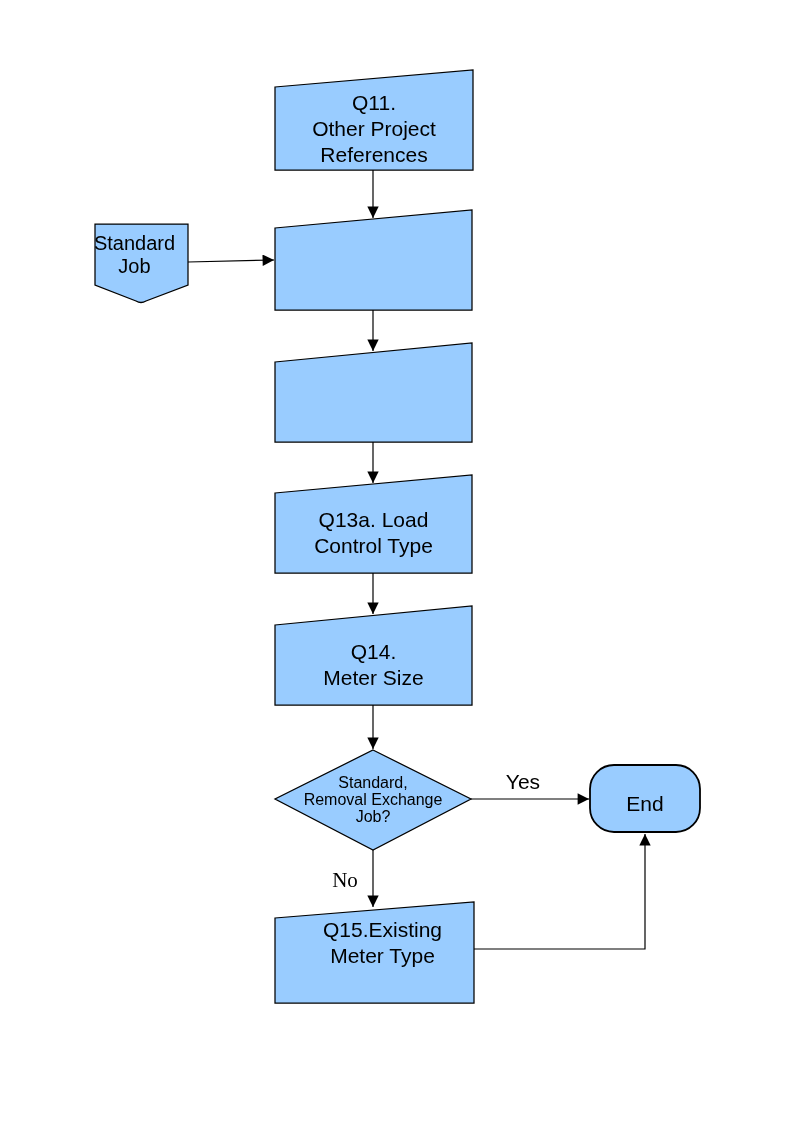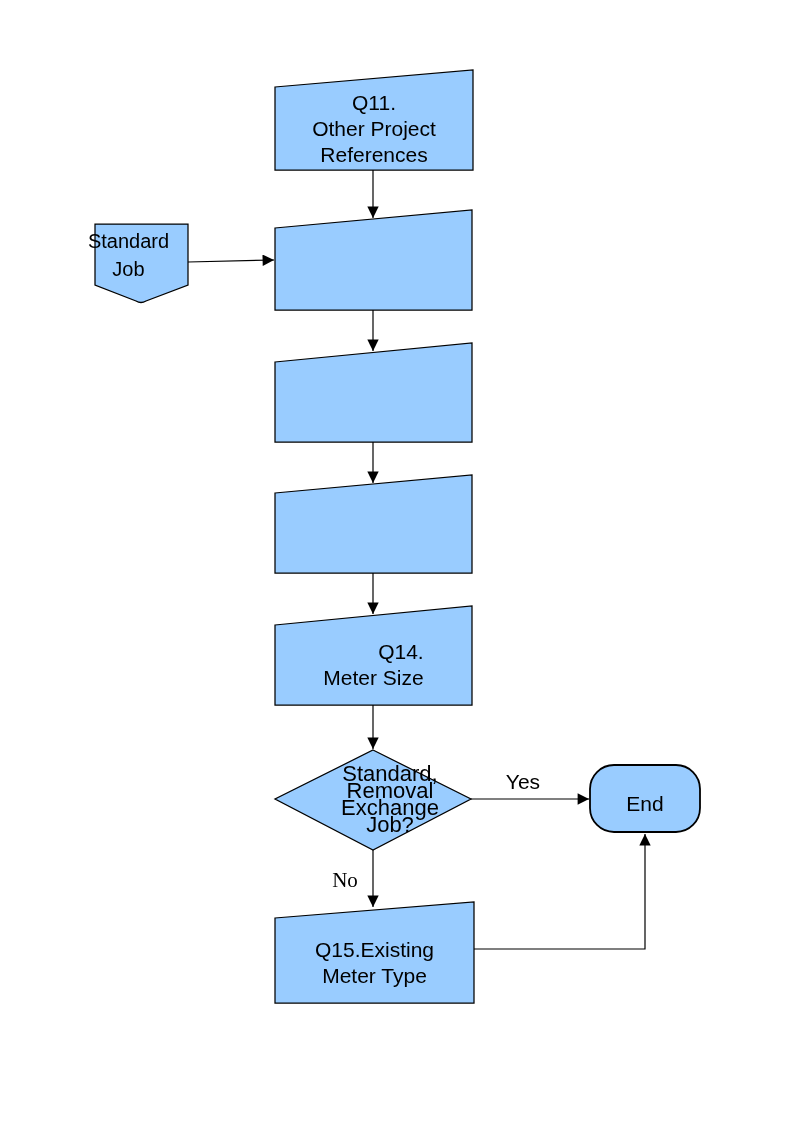--- a/index.html
+++ b/index.html
@@ -49,30 +49,30 @@
     text-align: center;
     white-space: pre-line;
     font-size: 21px;
     line-height: 26px;
     pointer-events: none;
   }
   .label-q11  { left: 275px; top: 87px;  width: 198px; height: 83px; }
   .label-q12  { left: 275px; top: 228px; width: 197px; height: 82px; }
   .label-q13  { left: 275px; top: 362px; width: 197px; height: 80px; }
   .label-q13a { left: 275px; top: 493px; width: 197px; height: 80px; }
-  .label-q14  { left: 275px; top: 625px; width: 197px; height: 80px; text-align: right; }
-  .label-q15  { left: 275px; top: 920px; width: 199px; height: 85px; }
+  .label-q14  { left: 275px; top: 625px; width: 197px; height: 80px; }
+  .label-q15  { left: 275px; top: 900px; width: 199px; height: 85px; padding-left: 8px; }
   .label-decision {
-    left: 302px; top: 771px; width: 176px; height: 56px;
-    font-size: 22px; line-height: 17px;
+    left: 285px; top: 771px; width: 176px; height: 56px;
+    font-size: 16px; line-height: 17px;
   }
   .label-end  { left: 590px; top: 770px; width: 110px; height: 67px; }
   .label-standard-job {
-    left: 82px; top: 224px; width: 93px; height: 62px;
-    font-size: 20px; line-height: 28px;
+    left: 88px; top: 224px; width: 93px; height: 62px;
+    font-size: 20px; line-height: 23px;
   }
   .edge-label {
     position: absolute;
     text-align: center;
     font-size: 21px;
     line-height: 24px;
     pointer-events: none;
   }
   .label-yes { left: 488px; top: 770px; width: 70px; height: 24px; text-align: center; }
   .label-no  { left: 320px; top: 868px; width: 50px; height: 24px; font-family: Liberation Serif, serif; }
@@ -106,20 +106,22 @@
     <polygon class="node-shape" points="275,625 472,606 472,705 275,705"></polygon>
     <polygon class="node-shape" points="275,918 474,902 474,1003 275,1003"></polygon>
     <polygon class="node-shape" points="373,750 471,799 373,850 275,799"></polygon>
     <rect class="terminator-shape" x="590" y="765" width="110" height="67" rx="24" ry="24"></rect>
     <path class="node-shape" d="M95,224 L188,224 L188,285 L146,301 Q141,304 136,301 L95,285 Z"></path>
   </svg>
 
   <div class="node-label label-q11">Q11.
 Other Project
 References</div>
+  <div class="node-label label-q13a">Q13a. Load
+Control Type</div>
   <div class="node-label label-q14">Q14.
 Meter Size</div>
   <div class="node-label label-q15">Q15.Existing
 Meter Type</div>
   <div class="node-label label-decision">Standard,
 Removal Exchange
 Job?</div>
   <div class="node-label label-end">End</div>
   <div class="node-label label-standard-job">Standard
 Job</div>

